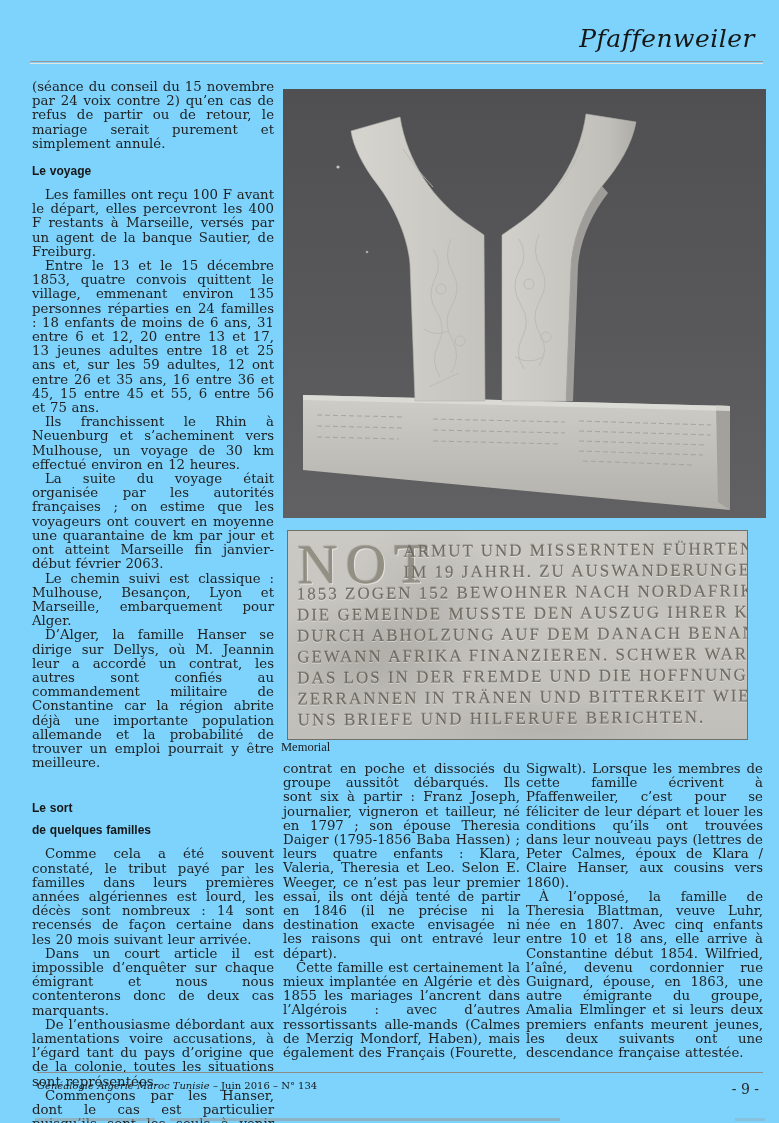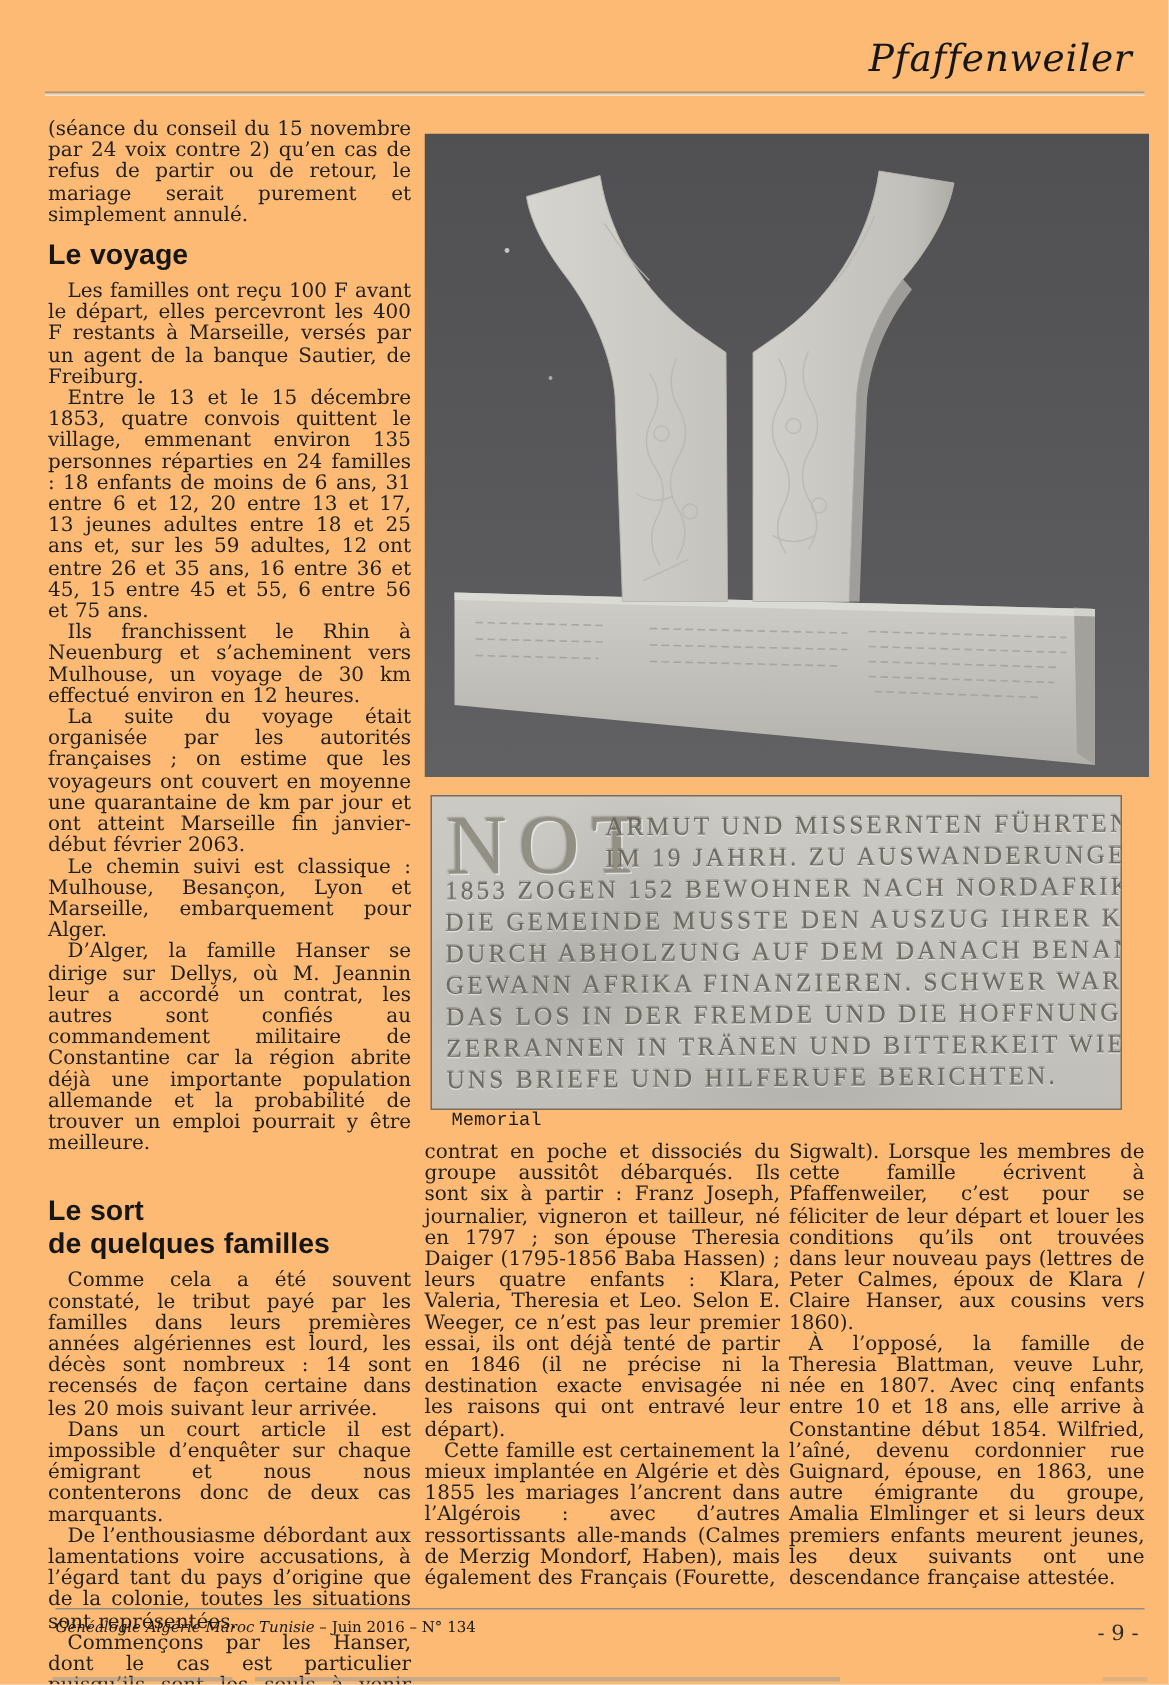--- a/index.html
+++ b/index.html
@@ -1,31 +1,31 @@
 <!DOCTYPE html>
 <html><head>
 <meta charset="utf-8">
 <style>
   html,body{margin:0;padding:0;background:#e8e8e6;}
-  .page{position:relative;width:779px;height:1123px;background:#fdba74;overflow:hidden;
+  .page{position:relative;width:779px;height:1123px;background:#7dd3fc;overflow:hidden;
         font-family:"DejaVu Serif",serif;color:#1f1f1f;}
   .header-title{position:absolute;top:24px;right:24px;font-style:italic;font-size:25px;
         letter-spacing:.5px;color:#161616;}
   .rule-top{position:absolute;top:61px;left:30px;width:733px;height:1px;background:#979794;}
   .rule-top:after{content:"";position:absolute;top:2px;left:0;width:100%;height:1px;background:#e3e3e0;}
 
   .col{position:absolute;font-size:13.3px;line-height:14.2px;text-align:justify;
        word-spacing:.5px;}
   .col1{left:32px;top:80px;width:242px;}
   .col2{left:283px;top:762px;width:237px;}
   .col3{left:526px;top:762px;width:237px;}
   .para{margin:0;}
   .para.indent{text-indent:13px;}
   .h-sans{font-family:"Liberation Sans","DejaVu Sans",sans-serif;font-weight:700;
-          font-size:19px;line-height:22px;color:#161616;text-align:left;margin:9px 0 6px;}
+          font-size:12px;line-height:22px;color:#161616;text-align:left;margin:9px 0 6px;}
   .h-sans .hline{display:block;}
 
   
   .photo{position:absolute;left:283px;top:89px;width:483px;height:429px;}
   .photo svg{display:block;}
 
   
   .stone{position:absolute;left:287px;top:530px;width:461px;height:210px;box-sizing:border-box;
      border:1px solid #6f6f6b;overflow:hidden;
      background:
@@ -38,21 +38,21 @@
   .carve-initial{position:absolute;left:10px;top:2px;font-family:"Liberation Serif",serif;
      font-size:56px;line-height:60px;letter-spacing:8px;color:rgba(142,139,128,.95);
      text-shadow:1px 1px 0 rgba(255,255,255,.5),-1px -1px 1px rgba(70,68,60,.35);}
   .carve-line{position:relative;white-space:nowrap;height:21px;line-height:21px;
      font-family:"Liberation Serif",serif;font-size:17px;letter-spacing:2px;
      color:rgba(98,95,85,.88);padding-left:9px;
      text-shadow:0 1px 0 rgba(255,255,255,.45),0 -1px 0 rgba(70,68,60,.28);}
   .carve-line.ind{padding-left:116px;}
   .carve-block{position:absolute;left:0;top:9px;width:100%;}
 
-  .caption{position:absolute;left:301px;top:740px;font-family:Liberation Mono, monospace;
+  .caption{position:absolute;left:281px;top:740px;font-family:Liberation Serif, serif;
      font-size:12.5px;color:#1c1c1c;}
 
   .rule-footer{position:absolute;left:37px;top:1072px;width:726px;height:1px;background:#8c8c89;}
   .footer-left{position:absolute;left:37px;top:1080px;font-size:10px;color:#161616;}
   .footer-left .jt{font-style:italic;}
   .footer-page{position:absolute;right:20px;top:1081px;font-size:14px;color:#2a2a2a;}
 
   .scan-bar{position:absolute;top:1118px;height:3px;background:#9a9a98;opacity:.55;}
   .scan-bar.b1{left:35px;width:120px;}
   .scan-bar.b2{left:170px;width:390px;}

